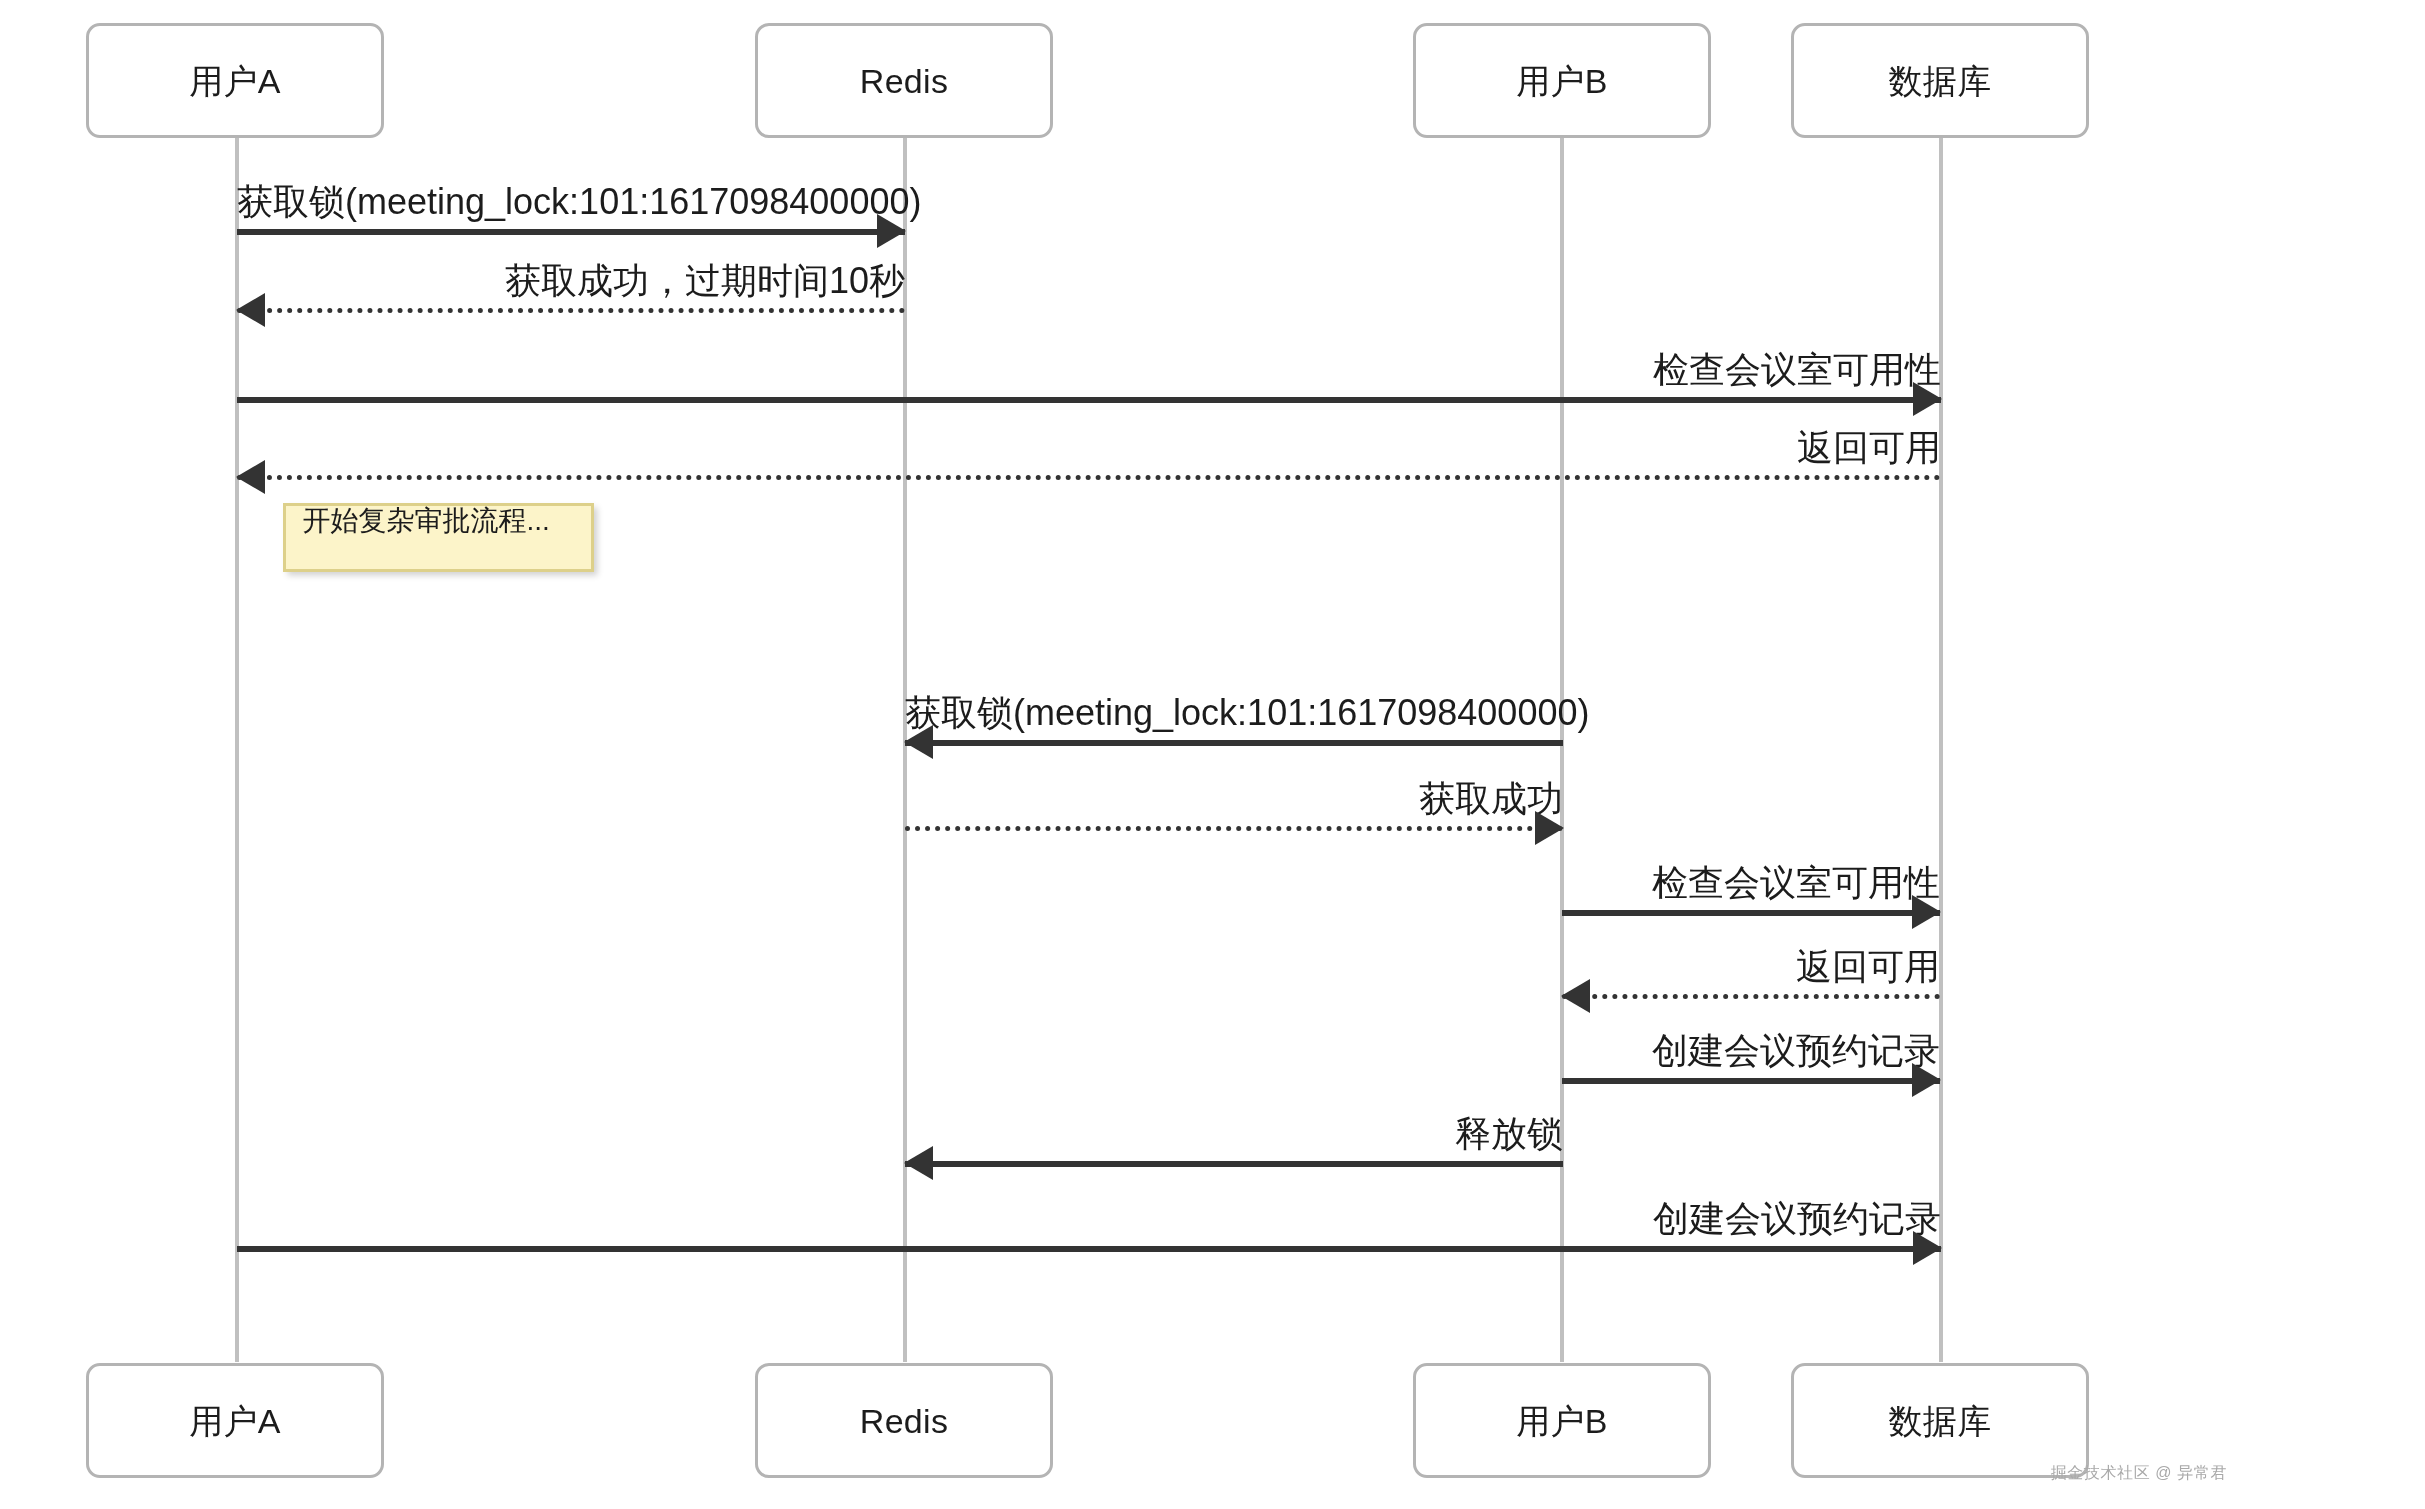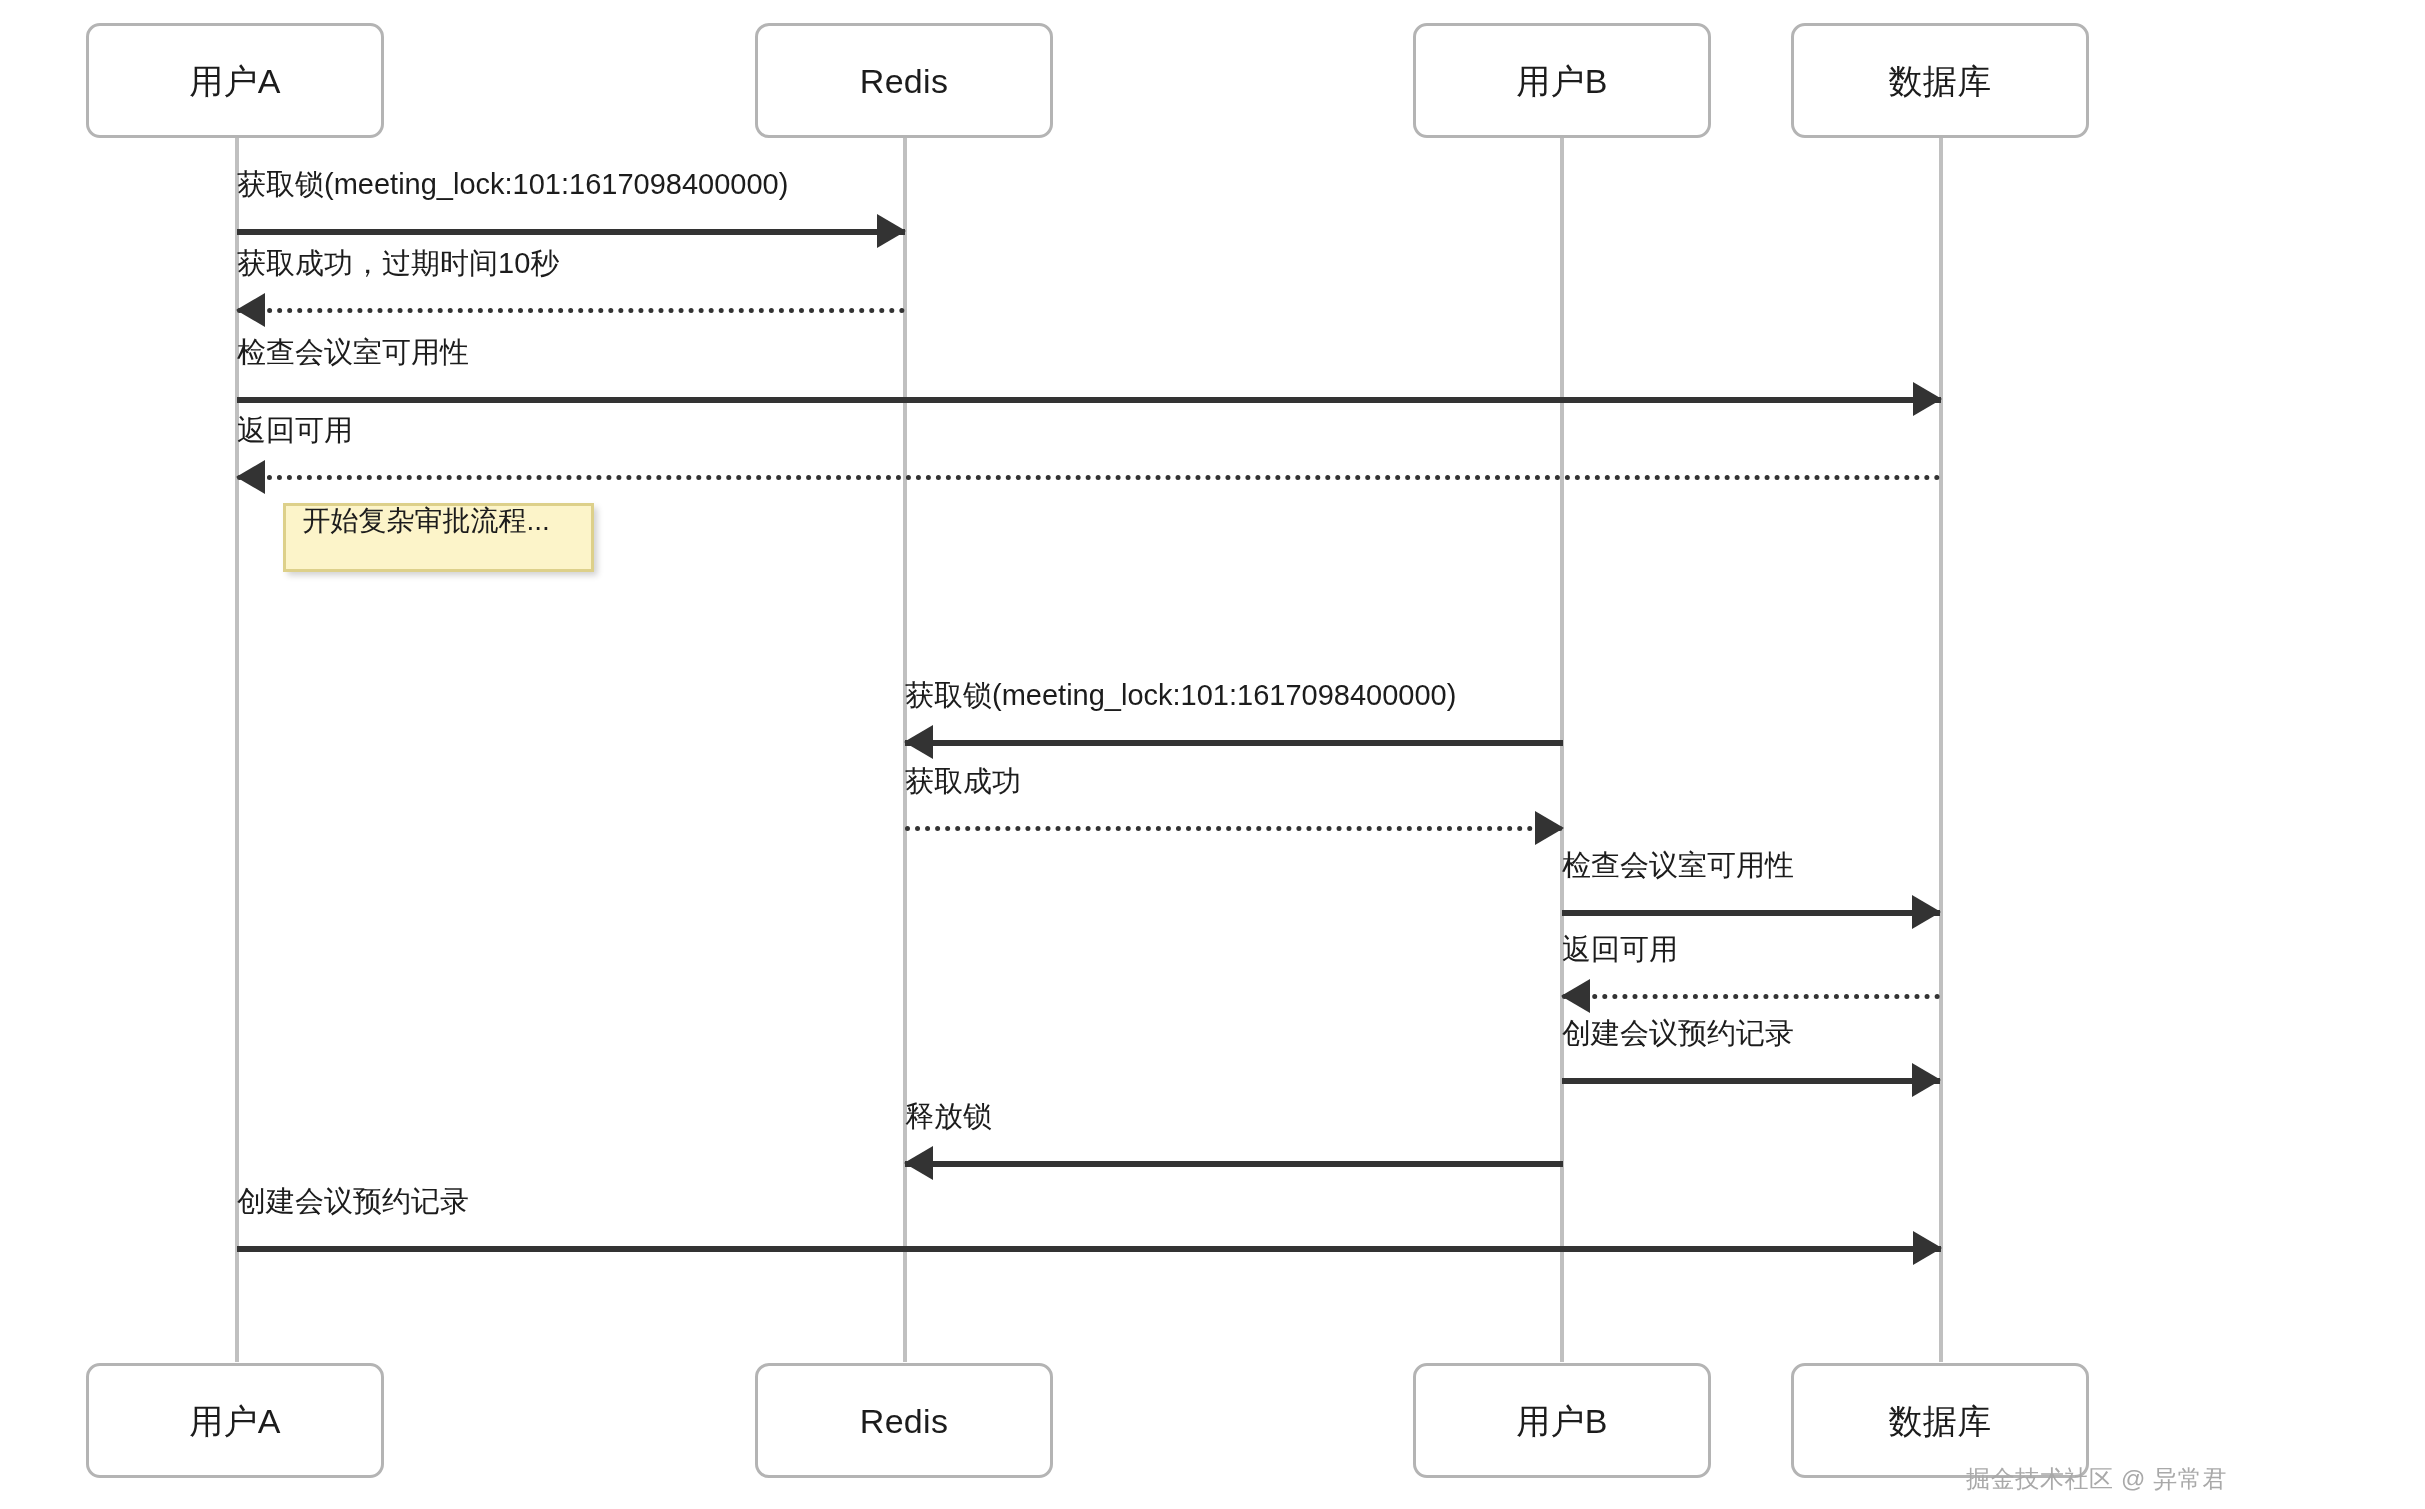--- a/index.html
+++ b/index.html
@@ -76,25 +76,25 @@
   .msg .head.right {
     right: -1.3px;
     border-left: 29px solid #333333;
   }
   .msg .head.left {
     left: -1.3px;
     border-right: 29px solid #333333;
   }
   .msg .mlabel {
     position: absolute;
-    bottom: 28px;
+    bottom: 7px;
     left: 0;
     right: 0;
-    text-align: left;
-    font-size: 29px;
+    text-align: right;
+    font-size: 36px;
     color: #1c1c1c;
     white-space: nowrap;
     line-height: 1.1;
   }
 
   
   .note {
     position: absolute;
     box-sizing: border-box;
     background: #fcf4c9;
@@ -106,21 +106,21 @@
   .note .nlabel {
     font-size: 28px;
     color: #1c1c1c;
     white-space: nowrap;
     line-height: 1.1;
   }
 
   
   .watermark {
     position: absolute;
-    font-size: 24px;
+    font-size: 16px;
     color: #a9a9a9;
     white-space: nowrap;
     letter-spacing: 0.6px;
   }
 </style>
 </head>
 <body>
 
 <div id="canvas">
 

